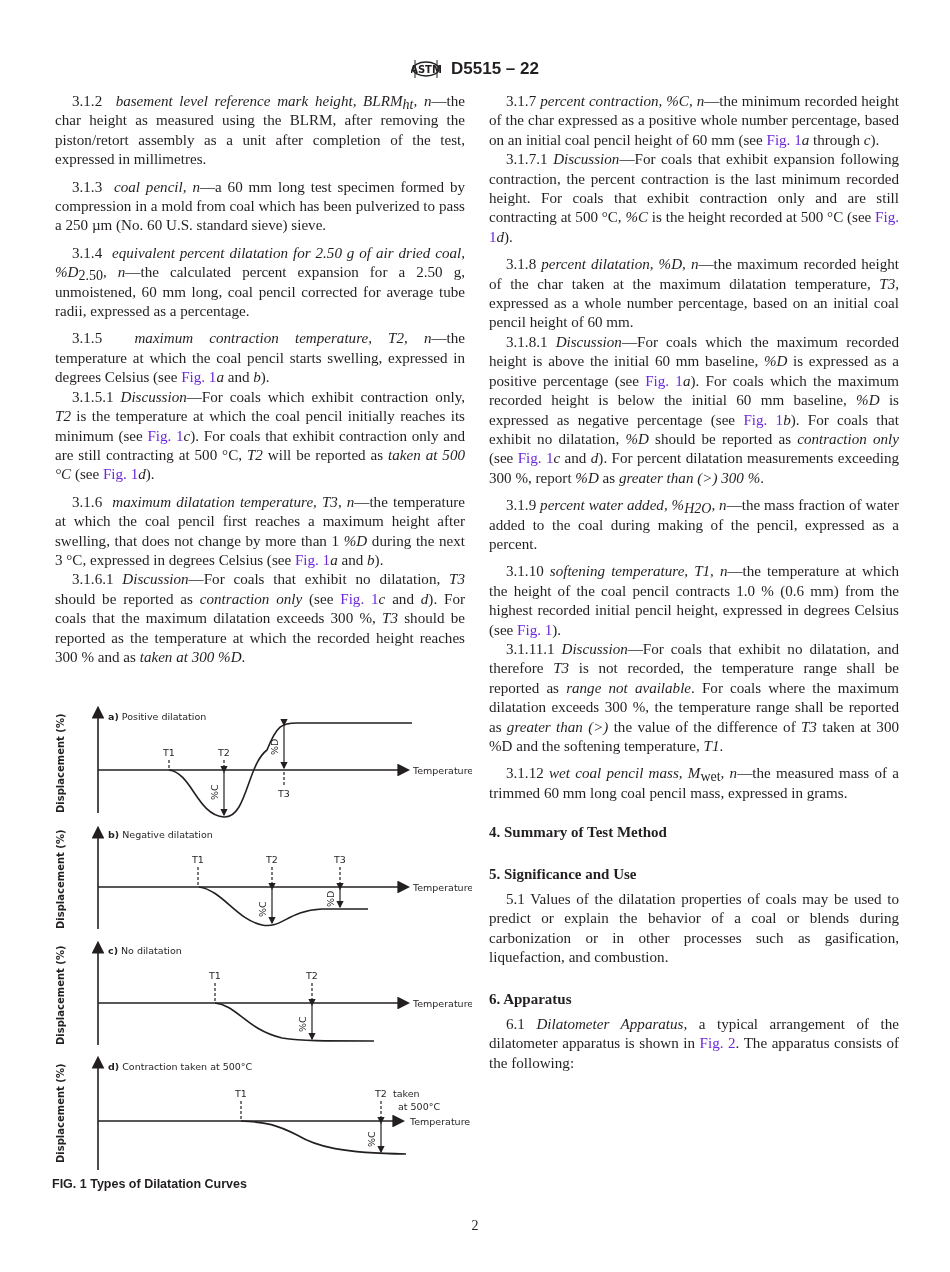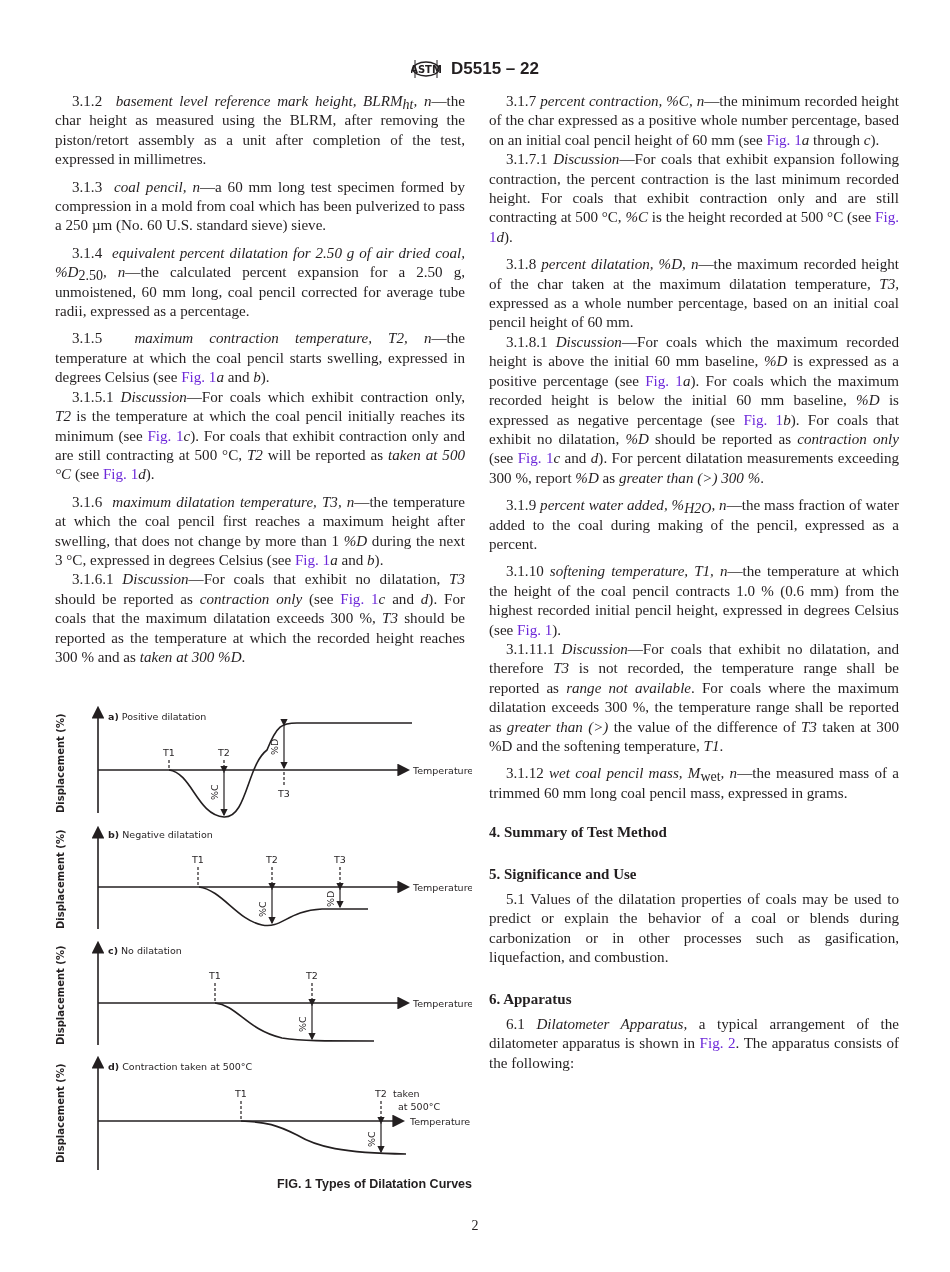--- a/index.html
+++ b/index.html
@@ -14,21 +14,21 @@
   .col.right { left: 489px; }
   .col p { margin: 0; text-indent: 17px; hyphens: manual; }
   .col p.gap { margin-top: 8px; }
   .col h2 { margin: 22px 0 6px 0; font-size: 15px; font-weight: bold; }
   .col h2.first { margin-top: 20px; }
   em, i { font-style: italic; }
   .link { color: #6d28d9; cursor: pointer; }
   sub { font-size: 14px; vertical-align: -3px; line-height: 0; }
   .figure { position: absolute; left: 52px; top: 705px; width: 420px; height: 500px; }
   .figure svg text { font-family: "DejaVu Sans", "Liberation Sans", sans-serif; }
-  .caption { position: absolute; left: 52px; top: 1177px; width: 420px; text-align: right;
+  .caption { position: absolute; left: 52px; top: 1177px; width: 420px; text-align: left;
          font-family: "Liberation Sans", "DejaVu Sans", sans-serif; font-weight: bold; font-size: 12.5px; }
   .pagenum { position: absolute; top: 1218px; left: 0; width: 950px; text-align: center; font-size: 14px; }
 </style>
 </head>
 <body>
 
 <div class="header">
   <svg class="logo" viewBox="0 0 30 26">
     <ellipse cx="15" cy="13" rx="13" ry="7" fill="none" stroke="#231f20" stroke-width="1.4"></ellipse>
     <text x="15" y="17" text-anchor="middle" font-family="DejaVu Sans, sans-serif" font-weight="bold" font-size="10" fill="#231f20">ASTM</text>

